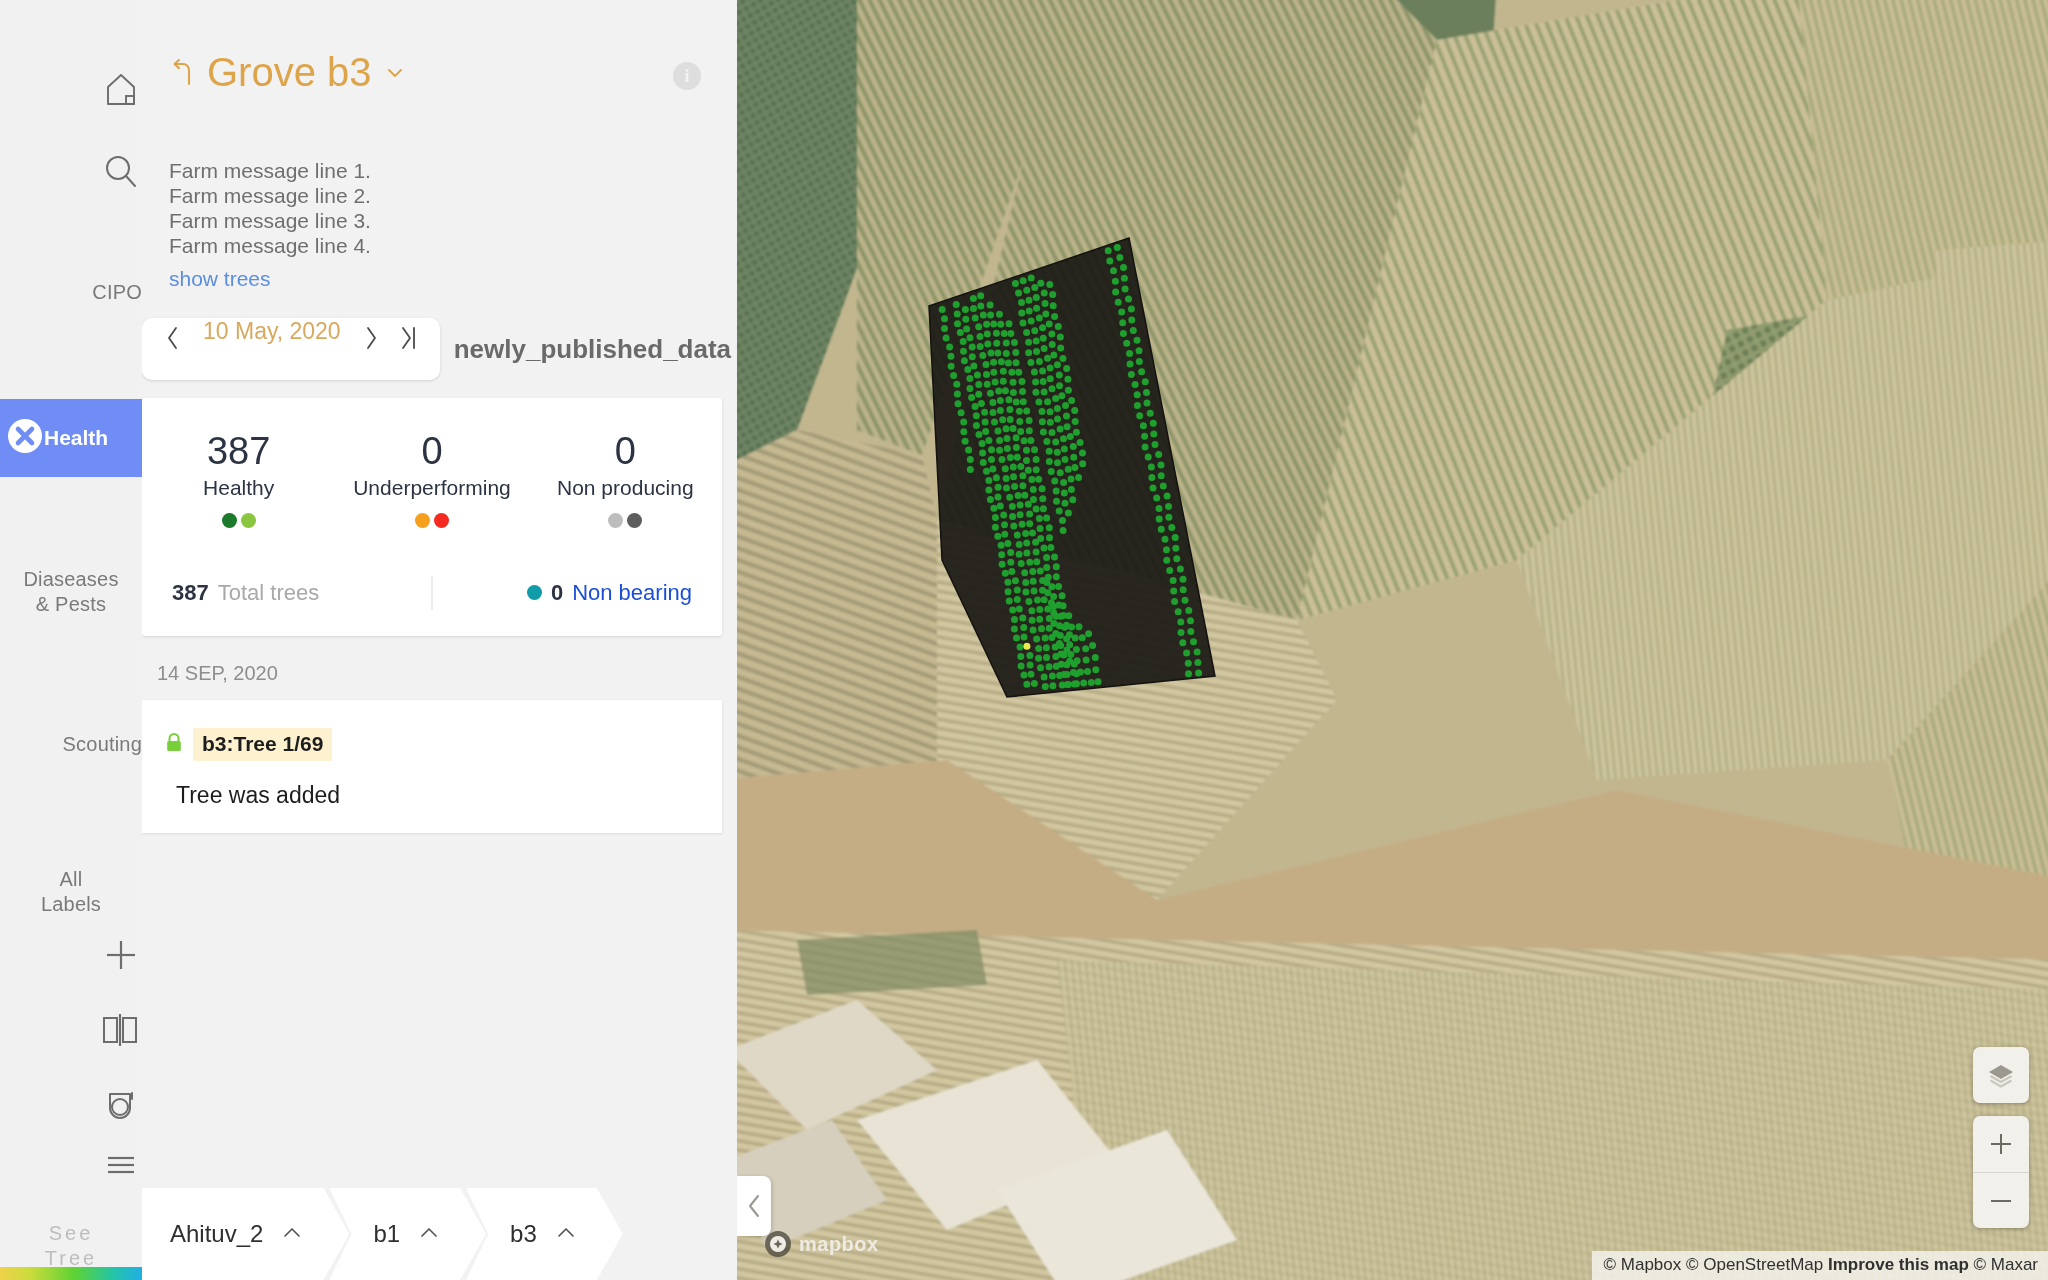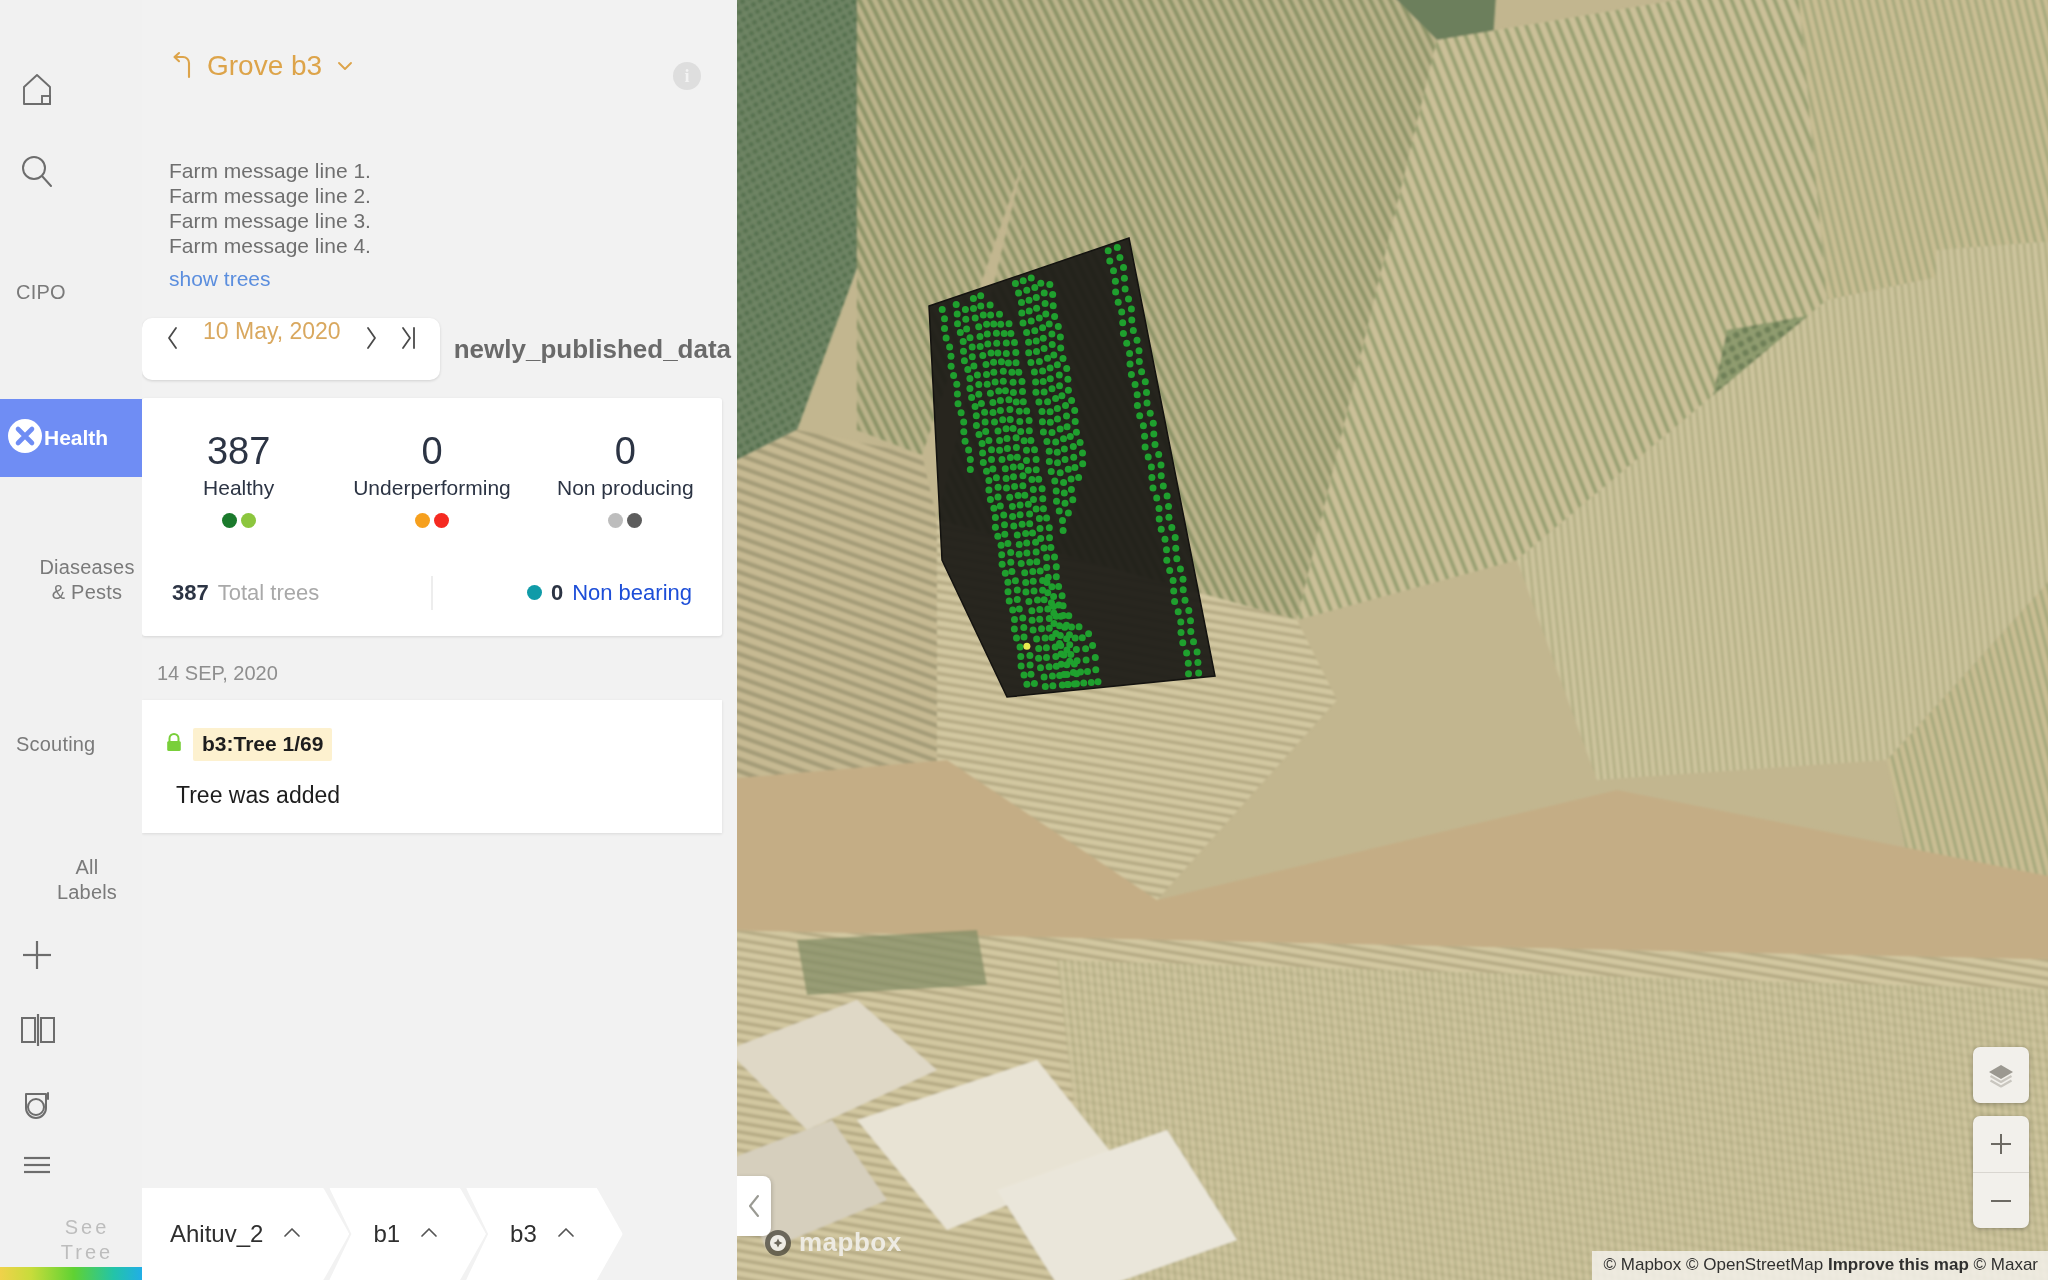--- a/index.html
+++ b/index.html
@@ -12,22 +12,22 @@
   #app { position: relative; width: 2048px; height: 1280px; }
 
   
   .rail {
     position: absolute; left: 0; top: 0;
     width: 142px; height: 1280px;
     background: #f1f1f1;
     z-index: 30;
   }
   .rail-btn {
-    position: absolute; left: 16px; width: 142px;
-    display: flex; align-items: center; justify-content: flex-start;
+    position: absolute; left: 0; width: 142px;
+    display: flex; align-items: center; justify-content: flex-end;
     color: #6d6d6d;
   }
   .rail-label {
     font-size: 20px; color: #7a7a7a; text-align: center;
     line-height: 1.25; letter-spacing: .2px;
   }
   .rail-seetree { color: #bdbdbd; letter-spacing: 3px; font-size: 20px; line-height:1.25;}
   .gradbar {
     position: absolute; left: 0; bottom: 0; width: 142px; height: 13px;
     background: linear-gradient(to right, #f0d24a 0%, #c7dc3b 22%, #5fd233 52%, #23c4a8 80%, #21aee6 100%);
@@ -40,21 +40,21 @@
     background: #f2f2f2;
     z-index: 20;
     overflow: hidden;
   }
   .panel-head { position: relative; height: 140px; }
   .grove-title {
     position: absolute; left: 27px; top: 50px;
     display: flex; align-items: center; gap: 12px;
     color: #dda44a;
   }
-  .grove-title .ttl { font-size: 28px; font-weight: 400; color: #dda44a; }
+  .grove-title .ttl { font-size: 40px; font-weight: 400; color: #dda44a; }
   .info-badge {
     position: absolute; right: 36px; top: 62px;
     width: 28px; height: 28px; border-radius: 50%;
     background: #dedede; color: #f3f3f3;
     font-size: 18px; font-weight: bold;
     display: flex; align-items: center; justify-content: center;
     font-family: "Liberation Serif", serif;
   }
 
   .farm-msgs { position: absolute; left: 27px; top: 158px; }
@@ -142,21 +142,21 @@
   .pane-handle {
     position: absolute; left: 0px; top: 1176px; width: 34px; height: 60px;
     background: #fff; border-radius: 0 8px 8px 0;
     display: flex; align-items: center; justify-content: center;
     box-shadow: 1px 1px 4px rgba(0,0,0,.18); z-index: 8;
   }
   .mapbox-logo {
     position: absolute; left: 27px; bottom: 22px; display: flex; align-items: center; gap: 7px;
     z-index: 8; opacity: .92;
   }
-  .mapbox-logo .wm { font-size: 26px; color: #f1efe9; font-weight: bold; letter-spacing: .5px; }
+  .mapbox-logo .wm { font-size: 20px; color: #f1efe9; font-weight: bold; letter-spacing: .5px; }
   .map-ctrls { position: absolute; right: 19px; bottom: 52px; width: 56px; z-index: 8; }
   .mc-box {
     background: #f2f0eb; border-radius: 7px; box-shadow: 0 1px 4px rgba(0,0,0,.3);
     width: 56px; overflow: hidden;
   }
   .mc-box + .mc-box { margin-top: 13px; }
   .mc-btn {
     height: 56px; display: flex; align-items: center; justify-content: center;
     color: #6d6a63; cursor: pointer;
   }

